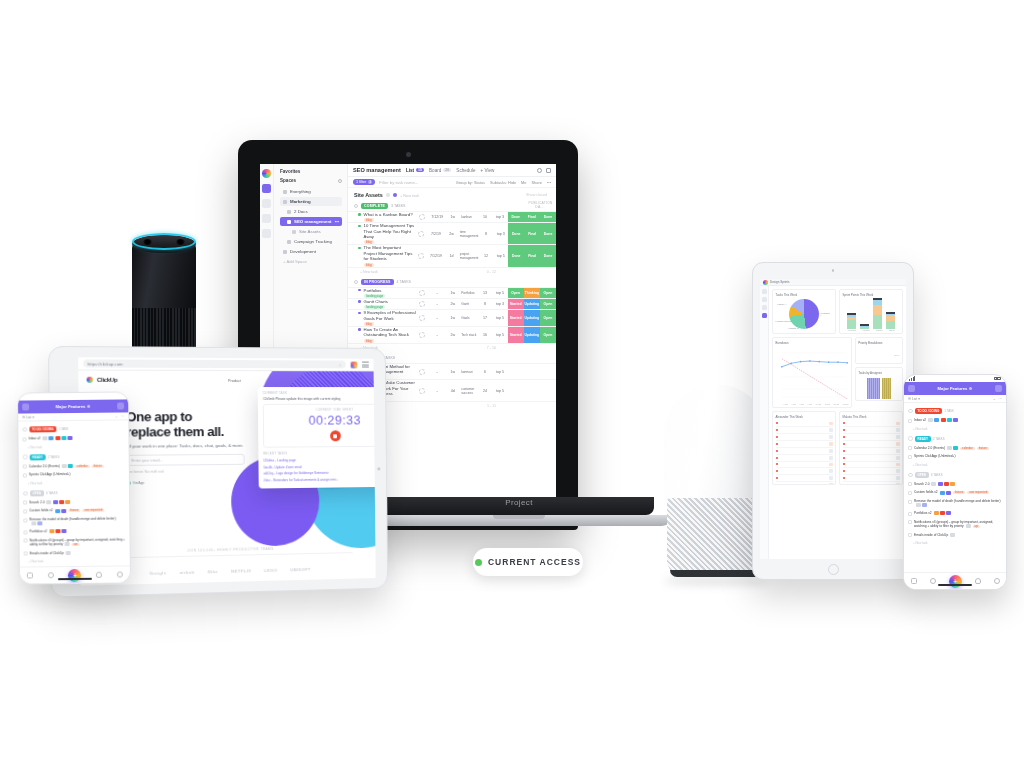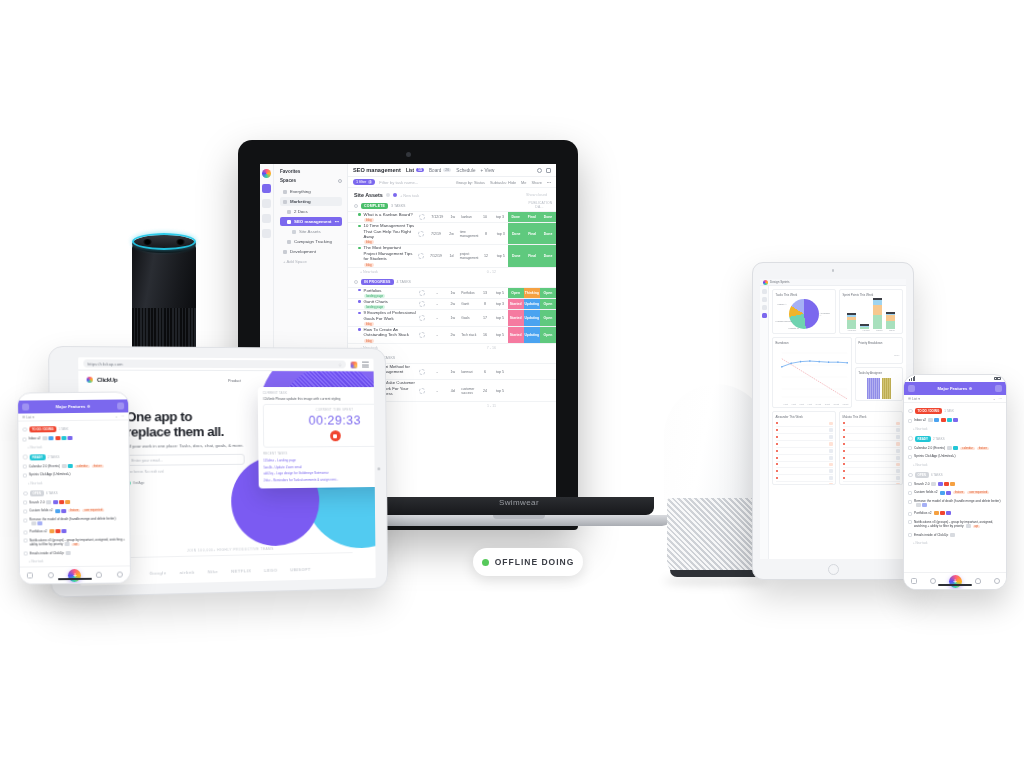--- a/index.html
+++ b/index.html
@@ -652,21 +652,21 @@
                   <span class="rr">1 - 11</span>
                 </div>
               </div>
           </div>
 
         </div>
       </div>
     </div>
   </div>
   <div class="mb-base"></div>
-  <div class="mb-label">Swimwear</div>
+  <div class="mb-label">Project</div>
   <div class="mb-foot">
       <div class="mb-notch"></div>
     </div>
 
   <div class="echo">
     <div class="echo-sh"></div>
     <div class="echo-body"></div>
     <div class="echo-mesh"></div>
     <div class="echo-top"></div>
     <div class="echo-hole" style="left:15px"></div>
@@ -1233,16 +1233,16 @@
       <span class="ph-bi" style="border-radius:50%"></span>
       <span class="ph-fab">+</span>
       <span class="ph-bi" style="border-radius:50% 50% 2px 2px"></span>
       <span class="ph-bi" style="border-radius:50%"></span>
     </div>
     <div class="ph-home"></div>
   </div>
 
   <div class="offline">
     <span class="g"></span>
-    <span>OFFLINE DOING</span>
+    <span>CURRENT ACCESS</span>
   </div>
 
 </div>
 
 </body></html>

